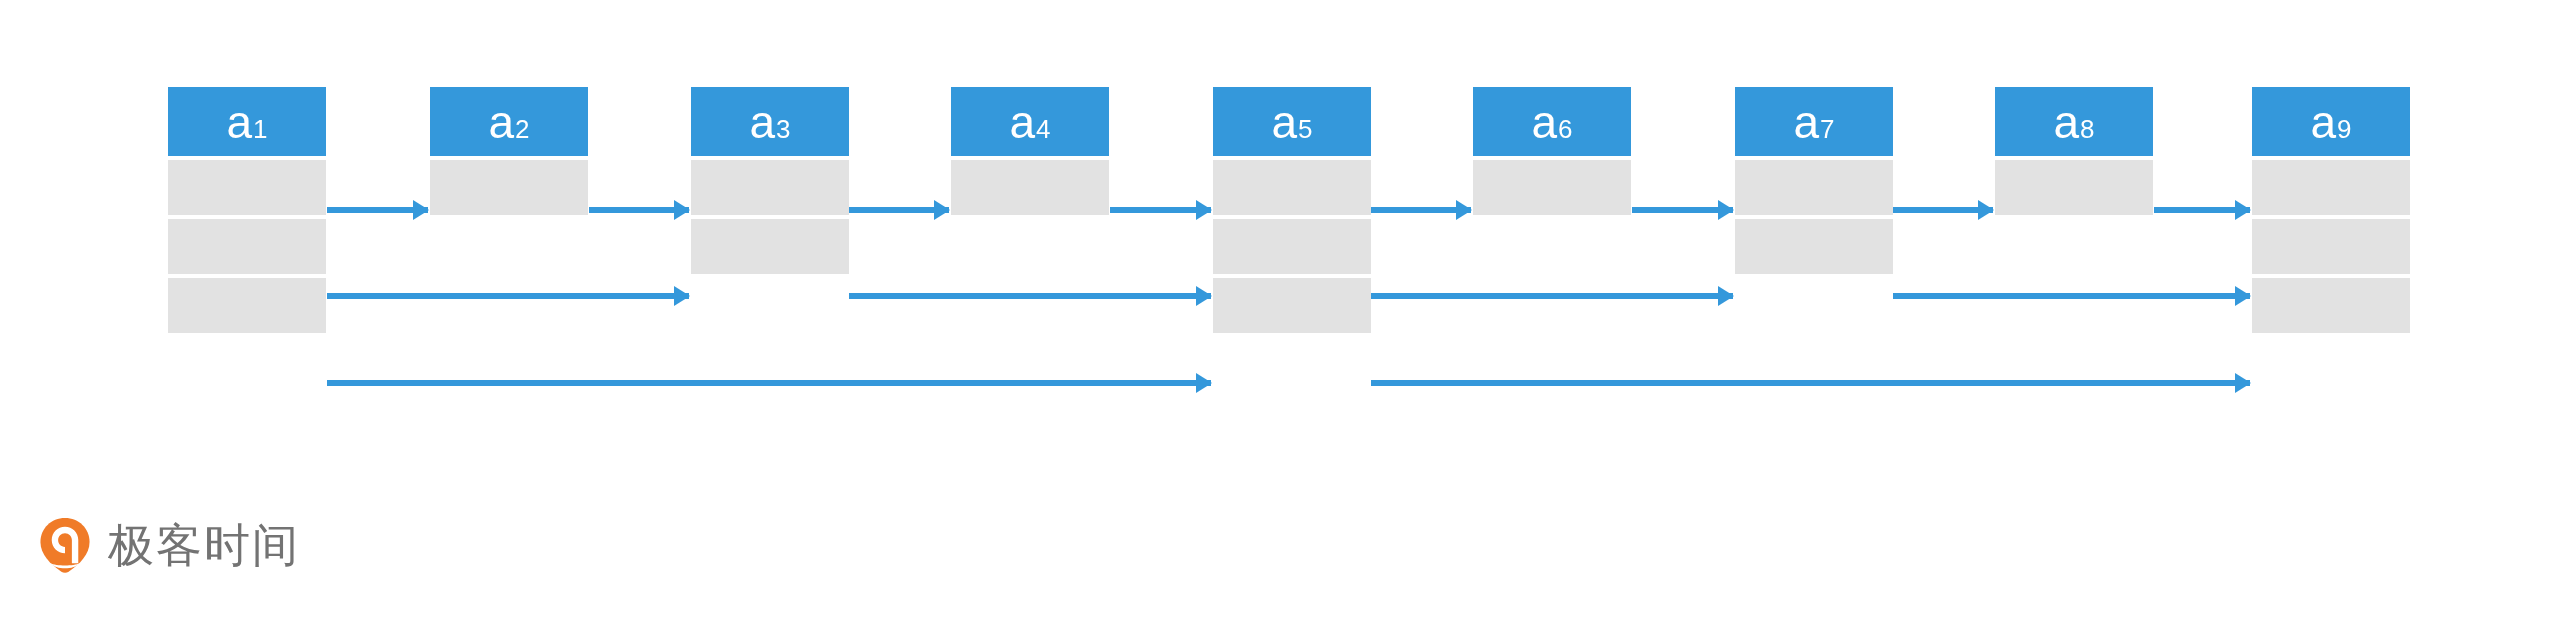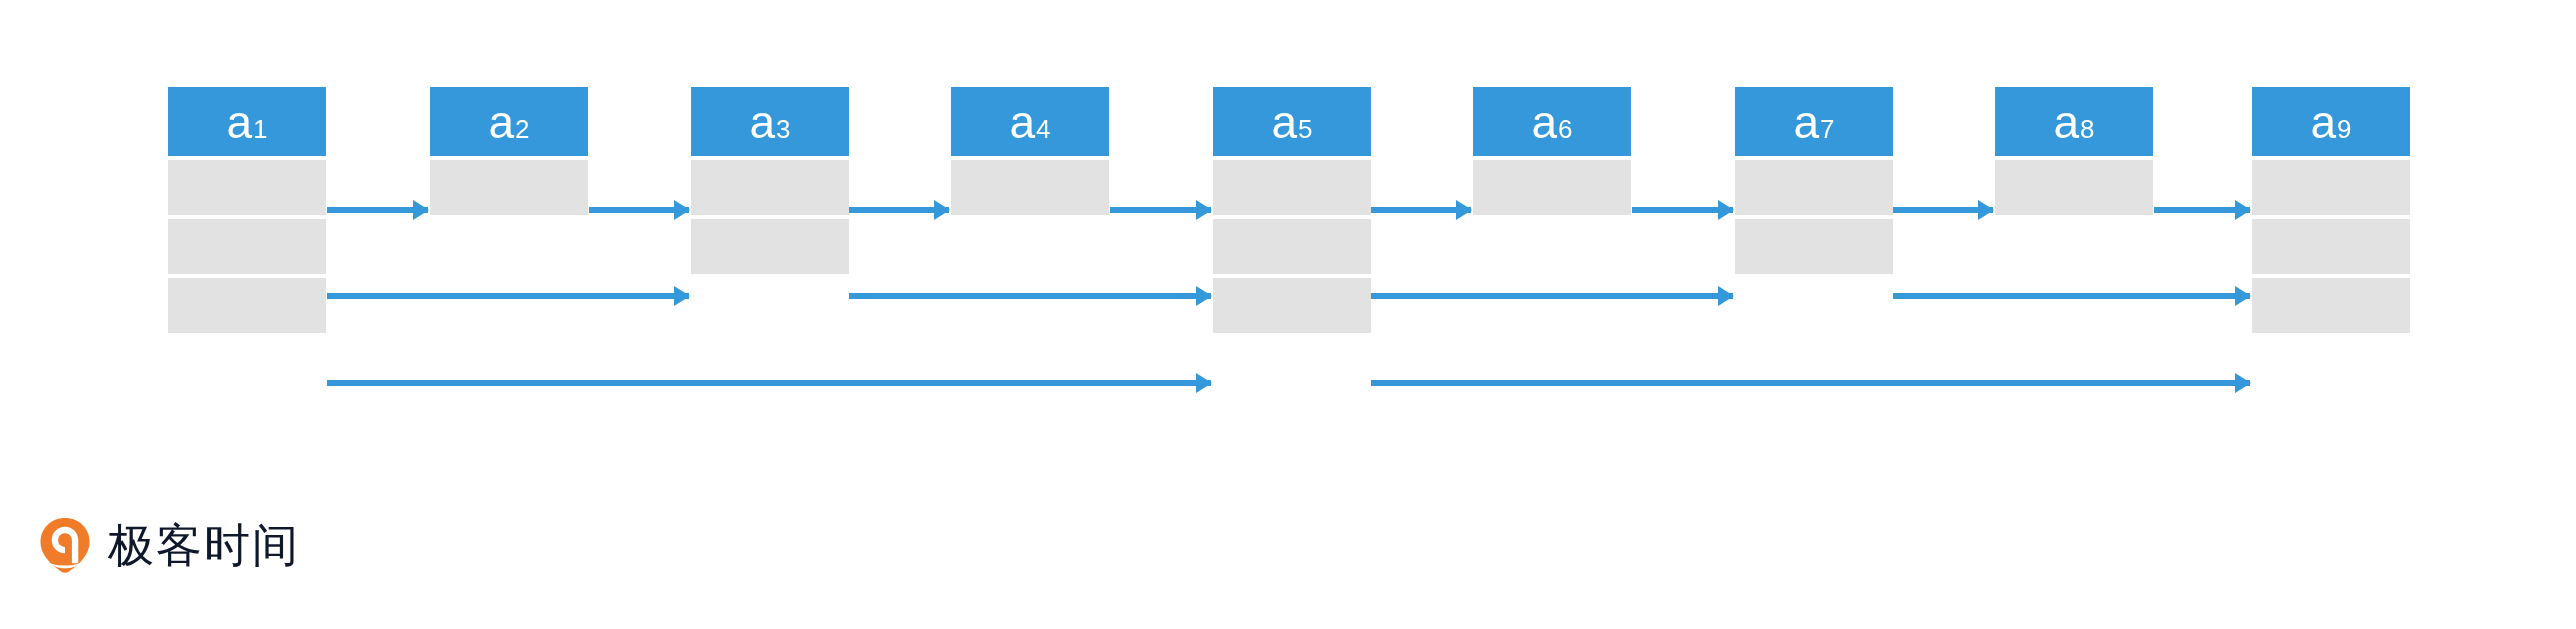--- a/index.html
+++ b/index.html
@@ -67,21 +67,21 @@
     display:flex;
     align-items:center;
     gap:16px;
   }
   .logo-mark{
     width:54px;height:55px;
     flex:0 0 auto;
   }
   .logo-text{
     font-size:46px;
-    color:#0f172a;
+    color:#737373;
     font-family:"DejaVu Sans","Liberation Sans",sans-serif;
     letter-spacing:2px;
     white-space:nowrap;
     line-height:1;
   }
 </style>
 </head>
 <body style="background: rgb(255, 255, 255);">
 
 <div id="stage">

